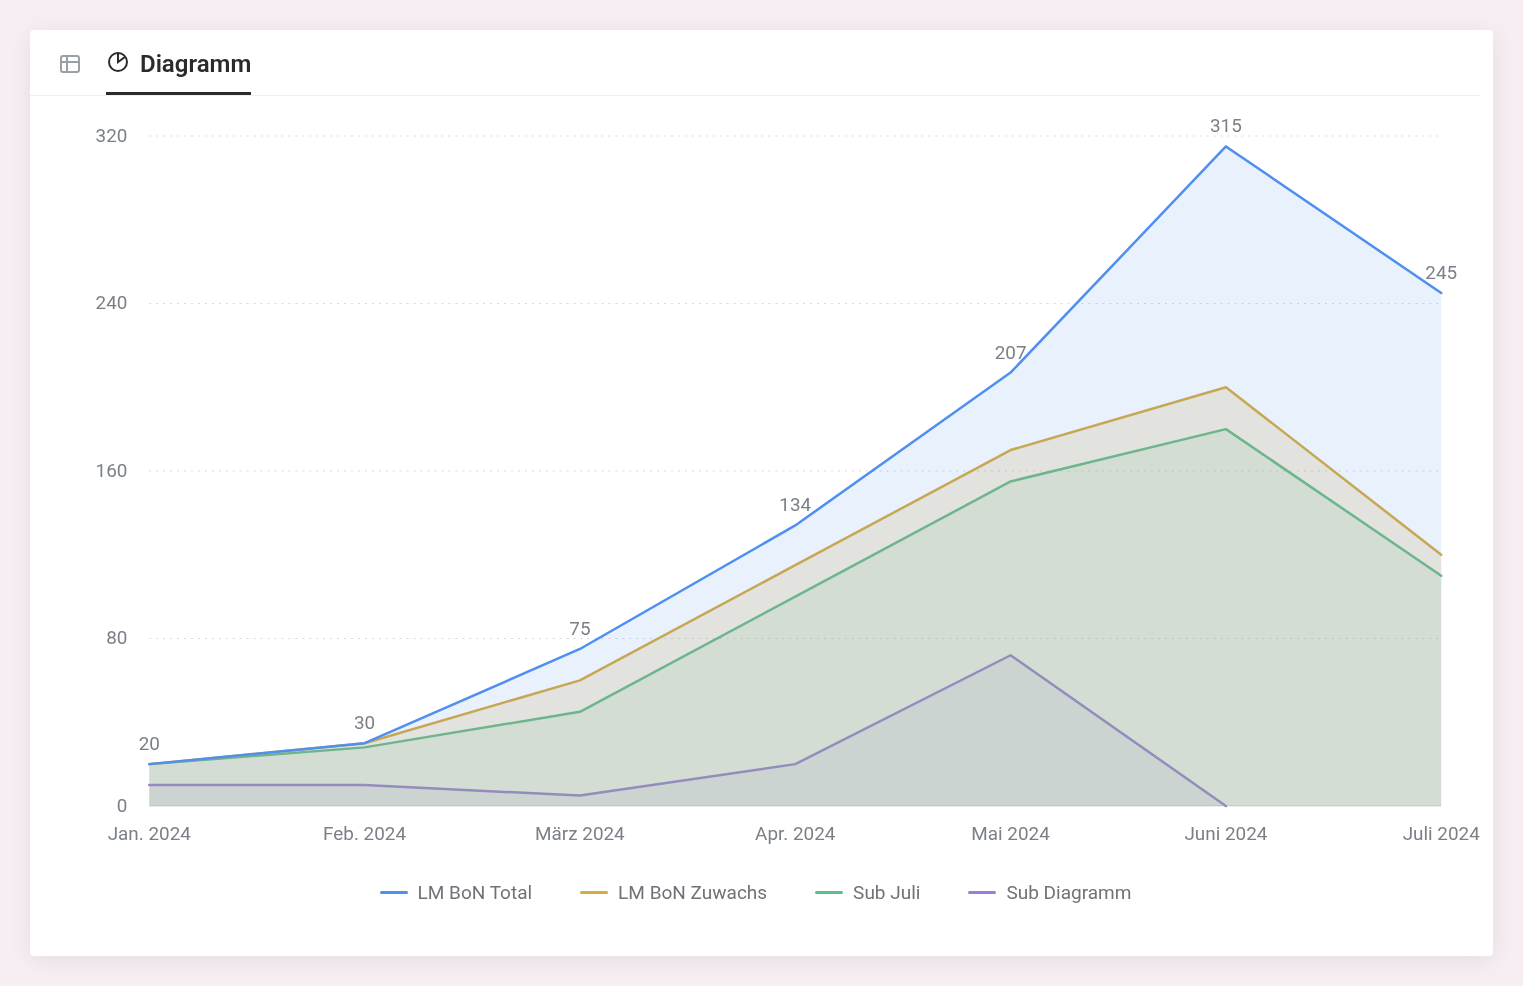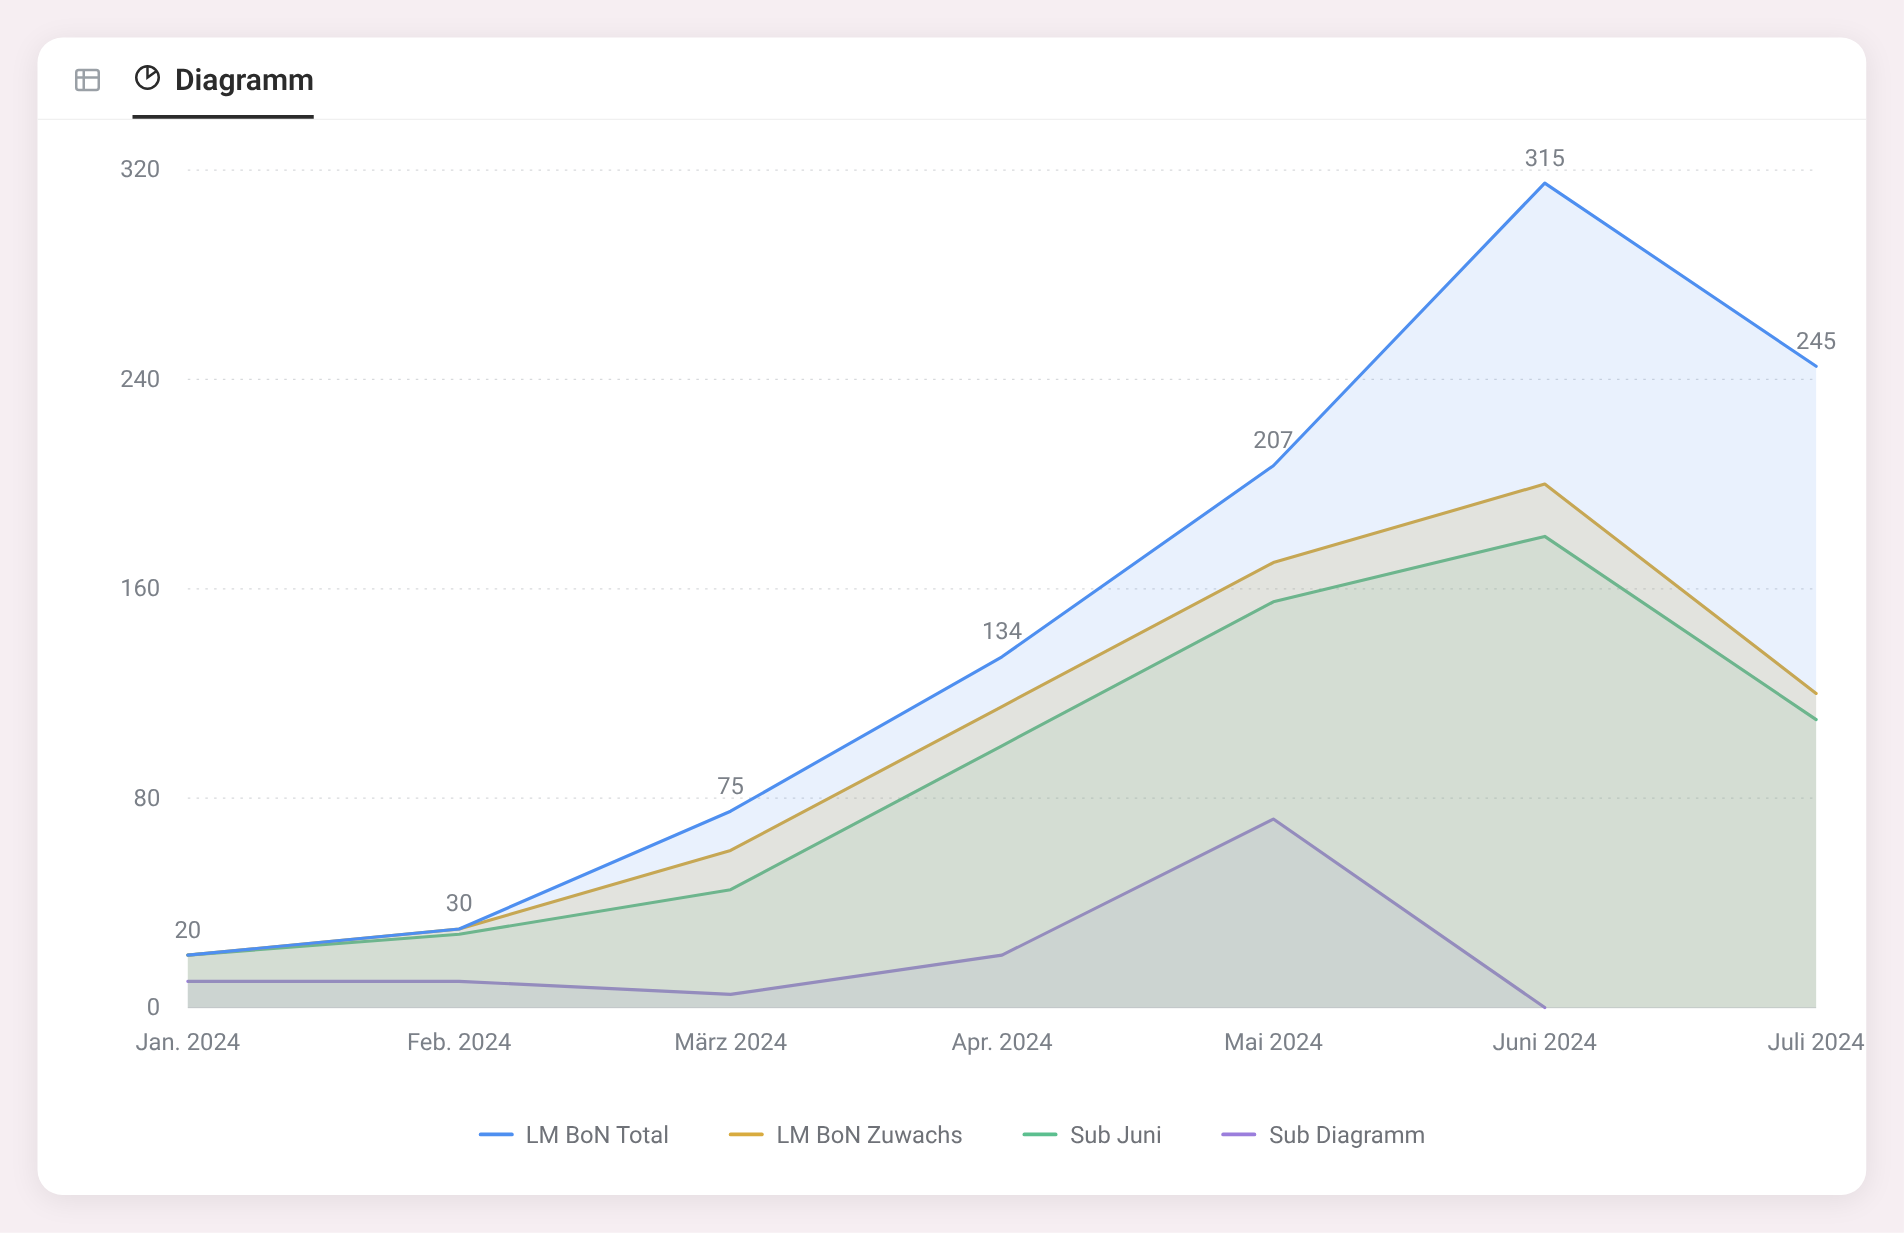--- a/index.html
+++ b/index.html
@@ -1,29 +1,29 @@
 <!DOCTYPE html>
 <html><head>
 <meta charset="utf-8">
 <style>
   html,body{margin:0;padding:0;background:#f6eef2;font-family:-apple-system,BlinkMacSystemFont,"Segoe UI",Roboto,Helvetica,Arial,sans-serif;}
   .wrap{width:1523px;height:986px;box-sizing:border-box;padding:30px;}
-  .card{background:#ffffff;border-radius:20px;box-shadow:0 4px 24px rgba(0,0,0,0.08);width:100%;height:100%;box-sizing:border-box;padding:0 0 24px 0;position:relative;}
+  .card{background:#ffffff;border-radius:4px;box-shadow:0 4px 24px rgba(0,0,0,0.08);width:100%;height:100%;box-sizing:border-box;padding:0 12px 24px 0;position:relative;}
   .tabs{display:flex;align-items:center;gap:24px;padding:20px 28px 0 28px;border-bottom:1px solid #f0f0f0;}
   .tab-icon{width:24px;height:24px;display:flex;align-items:center;justify-content:center;color:#9aa0a6;cursor:pointer;padding-bottom:18px;}
   .tab{display:flex;align-items:center;gap:10px;cursor:pointer;padding-bottom:14px;border-bottom:3px solid transparent;}
   .tab.active{border-bottom:3px solid #2b2b2b;}
   .tab .lbl{font-size:24px;font-weight:600;color:#2b2b2b;}
   .chart-area{position:relative;width:100%;height:780px;box-sizing:border-box;}
   .chart-svg{position:absolute;left:0;top:0;width:100%;height:100%;}
   .ytick text, .xtick text{font-size:19px;fill:#7b8088;}
   .grid-line{stroke:#d7d9dc;stroke-width:1;stroke-dasharray:2 5;}
   .axis-line{stroke:#d7d9dc;stroke-width:1;}
   .datalabel{font-size:19px;fill:#7b8088;text-anchor:middle;}
-  .legend{display:flex;justify-content:center;gap:48px;margin-top:20px;text-align:right;}
+  .legend{display:flex;justify-content:center;gap:48px;margin-top:5px;text-align:right;}
   .legend-item{display:flex;align-items:center;gap:10px;cursor:pointer;}
   .legend-swatch{width:28px;height:3px;border-radius:2px;display:inline-block;}
   .legend-label{font-size:19px;color:#6f7278;}
   svg text{font-family:inherit;}
 </style>
 </head>
 <body>
 
 <div class="wrap">
   <div class="card">
@@ -112,21 +112,21 @@
         <div class="legend-item">
           <span class="legend-swatch" style="background: rgb(78, 143, 240);"></span>
           <span class="legend-label">LM BoN Total</span>
         </div>
         <div class="legend-item">
           <span class="legend-swatch" style="background: rgb(216, 171, 63);"></span>
           <span class="legend-label">LM BoN Zuwachs</span>
         </div>
         <div class="legend-item">
           <span class="legend-swatch" style="background: rgb(92, 191, 143);"></span>
-          <span class="legend-label">Sub Juni</span>
+          <span class="legend-label">Sub Juli</span>
         </div>
         <div class="legend-item">
           <span class="legend-swatch" style="background: rgb(155, 126, 220);"></span>
           <span class="legend-label">Sub Diagramm</span>
         </div>
       </div>
 
   </div>
 </div>
 

